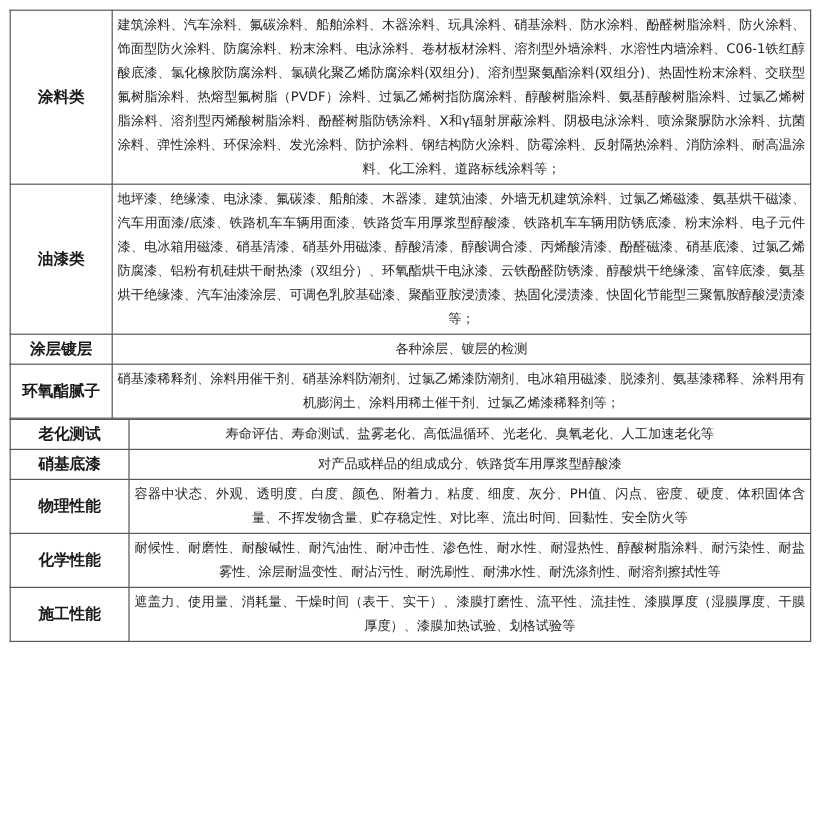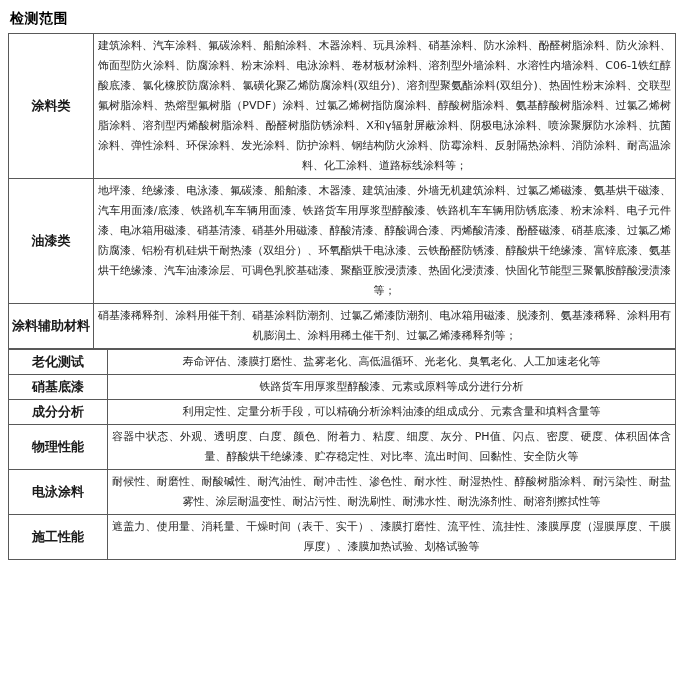--- a/index.html
+++ b/index.html
@@ -45,60 +45,59 @@
     text-align-last:center;
     -moz-text-align-last:center;
     color:#262626;
   }
 </style>
 </head>
 <body>
 
 <div class="doc">
 
-  <div class="section-title">检测范围</div>
 
   <table class="grid scope">
     <tbody>
       <tr>
         <th>涂料类</th>
         <td>建筑涂料、汽车涂料、氟碳涂料、船舶涂料、木器涂料、玩具涂料、硝基涂料、防水涂料、酚醛树脂涂料、防火涂料、饰面型防火涂料、防腐涂料、粉末涂料、电泳涂料、卷材板材涂料、溶剂型外墙涂料、水溶性内墙涂料、C06-1铁红醇酸底漆、氯化橡胶防腐涂料、氯磺化聚乙烯防腐涂料(双组分)、溶剂型聚氨酯涂料(双组分)、热固性粉末涂料、交联型氟树脂涂料、热熔型氟树脂（PVDF）涂料、过氯乙烯树指防腐涂料、醇酸树脂涂料、氨基醇酸树脂涂料、过氯乙烯树脂涂料、溶剂型丙烯酸树脂涂料、酚醛树脂防锈涂料、X和γ辐射屏蔽涂料、阴极电泳涂料、喷涂聚脲防水涂料、抗菌涂料、弹性涂料、环保涂料、发光涂料、防护涂料、钢结构防火涂料、防霉涂料、反射隔热涂料、消防涂料、耐高温涂料、化工涂料、道路标线涂料等；</td>
       </tr>
       <tr>
         <th>油漆类</th>
         <td>地坪漆、绝缘漆、电泳漆、氟碳漆、船舶漆、木器漆、建筑油漆、外墙无机建筑涂料、过氯乙烯磁漆、氨基烘干磁漆、汽车用面漆/底漆、铁路机车车辆用面漆、铁路货车用厚浆型醇酸漆、铁路机车车辆用防锈底漆、粉末涂料、电子元件漆、电冰箱用磁漆、硝基清漆、硝基外用磁漆、醇酸清漆、醇酸调合漆、丙烯酸清漆、酚醛磁漆、硝基底漆、过氯乙烯防腐漆、铝粉有机硅烘干耐热漆（双组分）、环氧酯烘干电泳漆、云铁酚醛防锈漆、醇酸烘干绝缘漆、富锌底漆、氨基烘干绝缘漆、汽车油漆涂层、可调色乳胶基础漆、聚酯亚胺浸渍漆、热固化浸渍漆、快固化节能型三聚氰胺醇酸浸渍漆等；</td>
       </tr>
       <tr>
-        <th>涂料辅助材料</th>
+        <th>涂层镀层</th>
+        <td>各种涂层、镀层的检测</td>
+      </tr>
+      <tr>
+        <th>环氧酯腻子</th>
         <td>硝基漆稀释剂、涂料用催干剂、硝基涂料防潮剂、过氯乙烯漆防潮剂、电冰箱用磁漆、脱漆剂、氨基漆稀释、涂料用有机膨润土、涂料用稀土催干剂、过氯乙烯漆稀释剂等；</td>
       </tr>
     </tbody>
   </table>
 
 
   <table class="grid items">
     <tbody>
       <tr>
         <th>老化测试</th>
-        <td>寿命评估、漆膜打磨性、盐雾老化、高低温循环、光老化、臭氧老化、人工加速老化等</td>
+        <td>寿命评估、寿命测试、盐雾老化、高低温循环、光老化、臭氧老化、人工加速老化等</td>
       </tr>
       <tr>
         <th>硝基底漆</th>
-        <td>铁路货车用厚浆型醇酸漆、元素或原料等成分进行分析</td>
-      </tr>
-      <tr>
-        <th>成分分析</th>
-        <td>利用定性、定量分析手段，可以精确分析涂料油漆的组成成分、元素含量和填料含量等</td>
+        <td>对产品或样品的组成成分、铁路货车用厚浆型醇酸漆</td>
       </tr>
       <tr>
         <th>物理性能</th>
-        <td>容器中状态、外观、透明度、白度、颜色、附着力、粘度、细度、灰分、PH值、闪点、密度、硬度、体积固体含量、醇酸烘干绝缘漆、贮存稳定性、对比率、流出时间、回黏性、安全防火等</td>
+        <td>容器中状态、外观、透明度、白度、颜色、附着力、粘度、细度、灰分、PH值、闪点、密度、硬度、体积固体含量、不挥发物含量、贮存稳定性、对比率、流出时间、回黏性、安全防火等</td>
       </tr>
       <tr>
-        <th>电泳涂料</th>
+        <th>化学性能</th>
         <td>耐候性、耐磨性、耐酸碱性、耐汽油性、耐冲击性、渗色性、耐水性、耐湿热性、醇酸树脂涂料、耐污染性、耐盐雾性、涂层耐温变性、耐沾污性、耐洗刷性、耐沸水性、耐洗涤剂性、耐溶剂擦拭性等</td>
       </tr>
       <tr>
         <th>施工性能</th>
         <td>遮盖力、使用量、消耗量、干燥时间（表干、实干）、漆膜打磨性、流平性、流挂性、漆膜厚度（湿膜厚度、干膜厚度）、漆膜加热试验、划格试验等</td>
       </tr>
 
     </tbody>
   </table>
 

